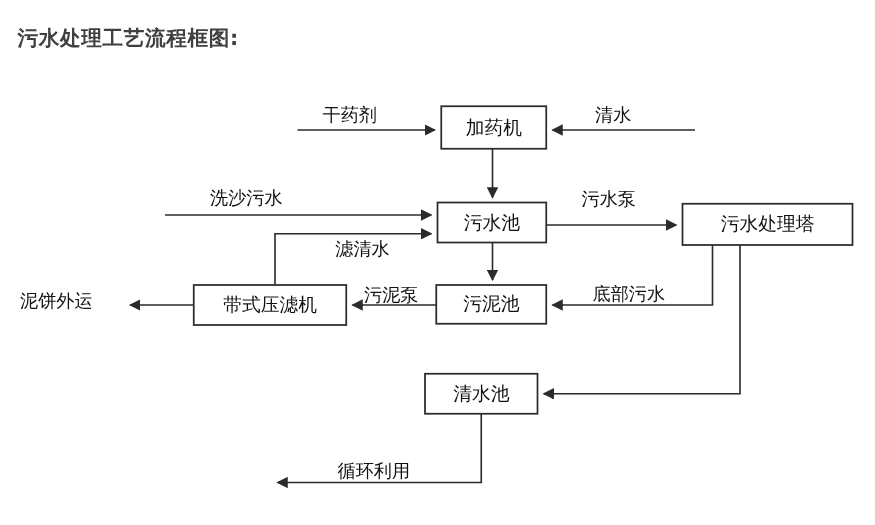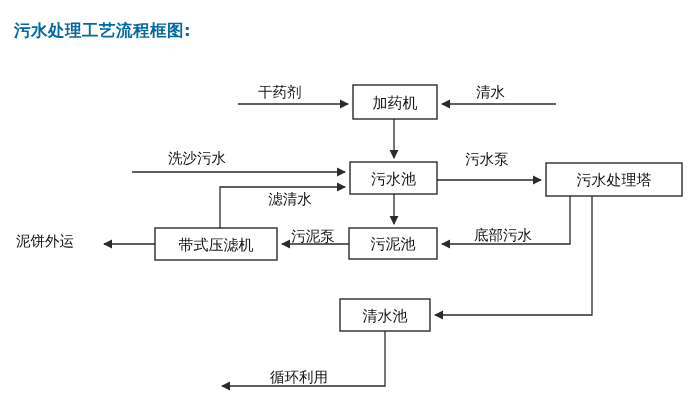--- a/index.html
+++ b/index.html
@@ -13,21 +13,21 @@
     font-family: "DejaVu Sans", "Liberation Sans", sans-serif;
     overflow: hidden;
     position: relative;
   }
   #page-title {
     position: absolute;
     left: 14px;
     top: 20px;
     font-size: 16.5px;
     font-weight: bold;
-    color: #0369a1;
+    color: #404040;
     letter-spacing: 0.5px;
     white-space: nowrap;
   }
   #flow-canvas {
     position: absolute;
     left: 0;
     top: 0;
     width: 700px;
     height: 420px;
   }

